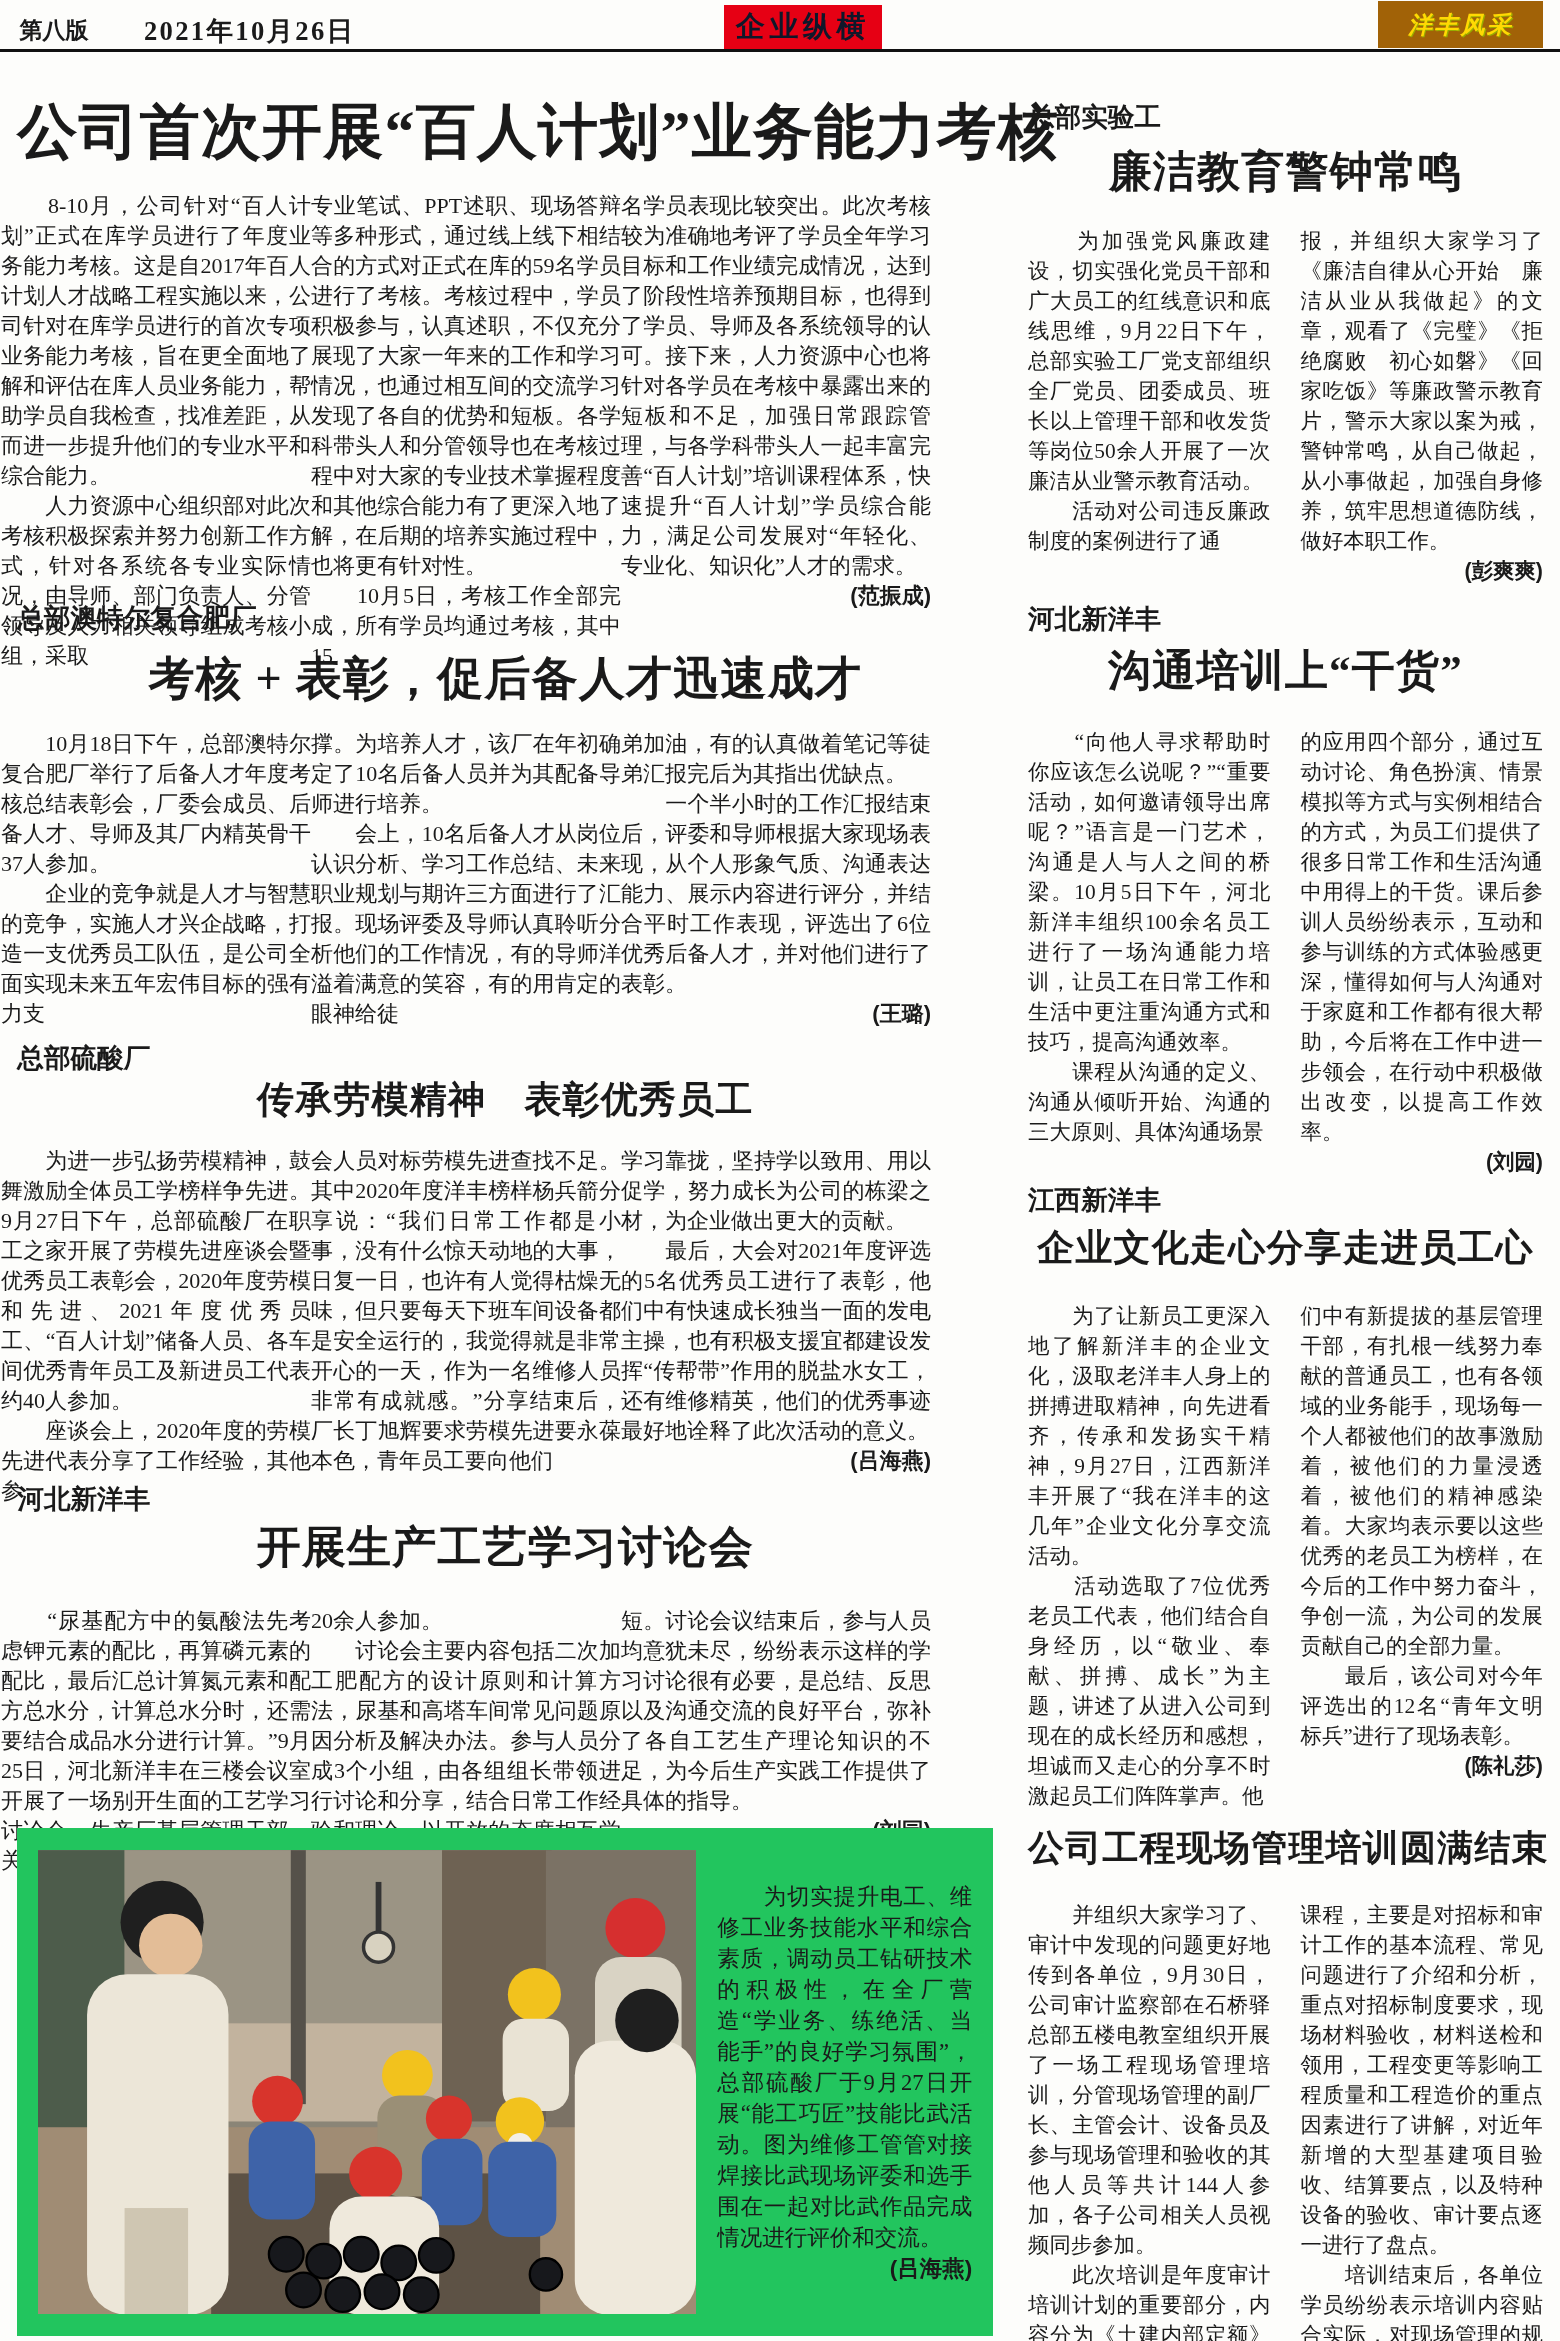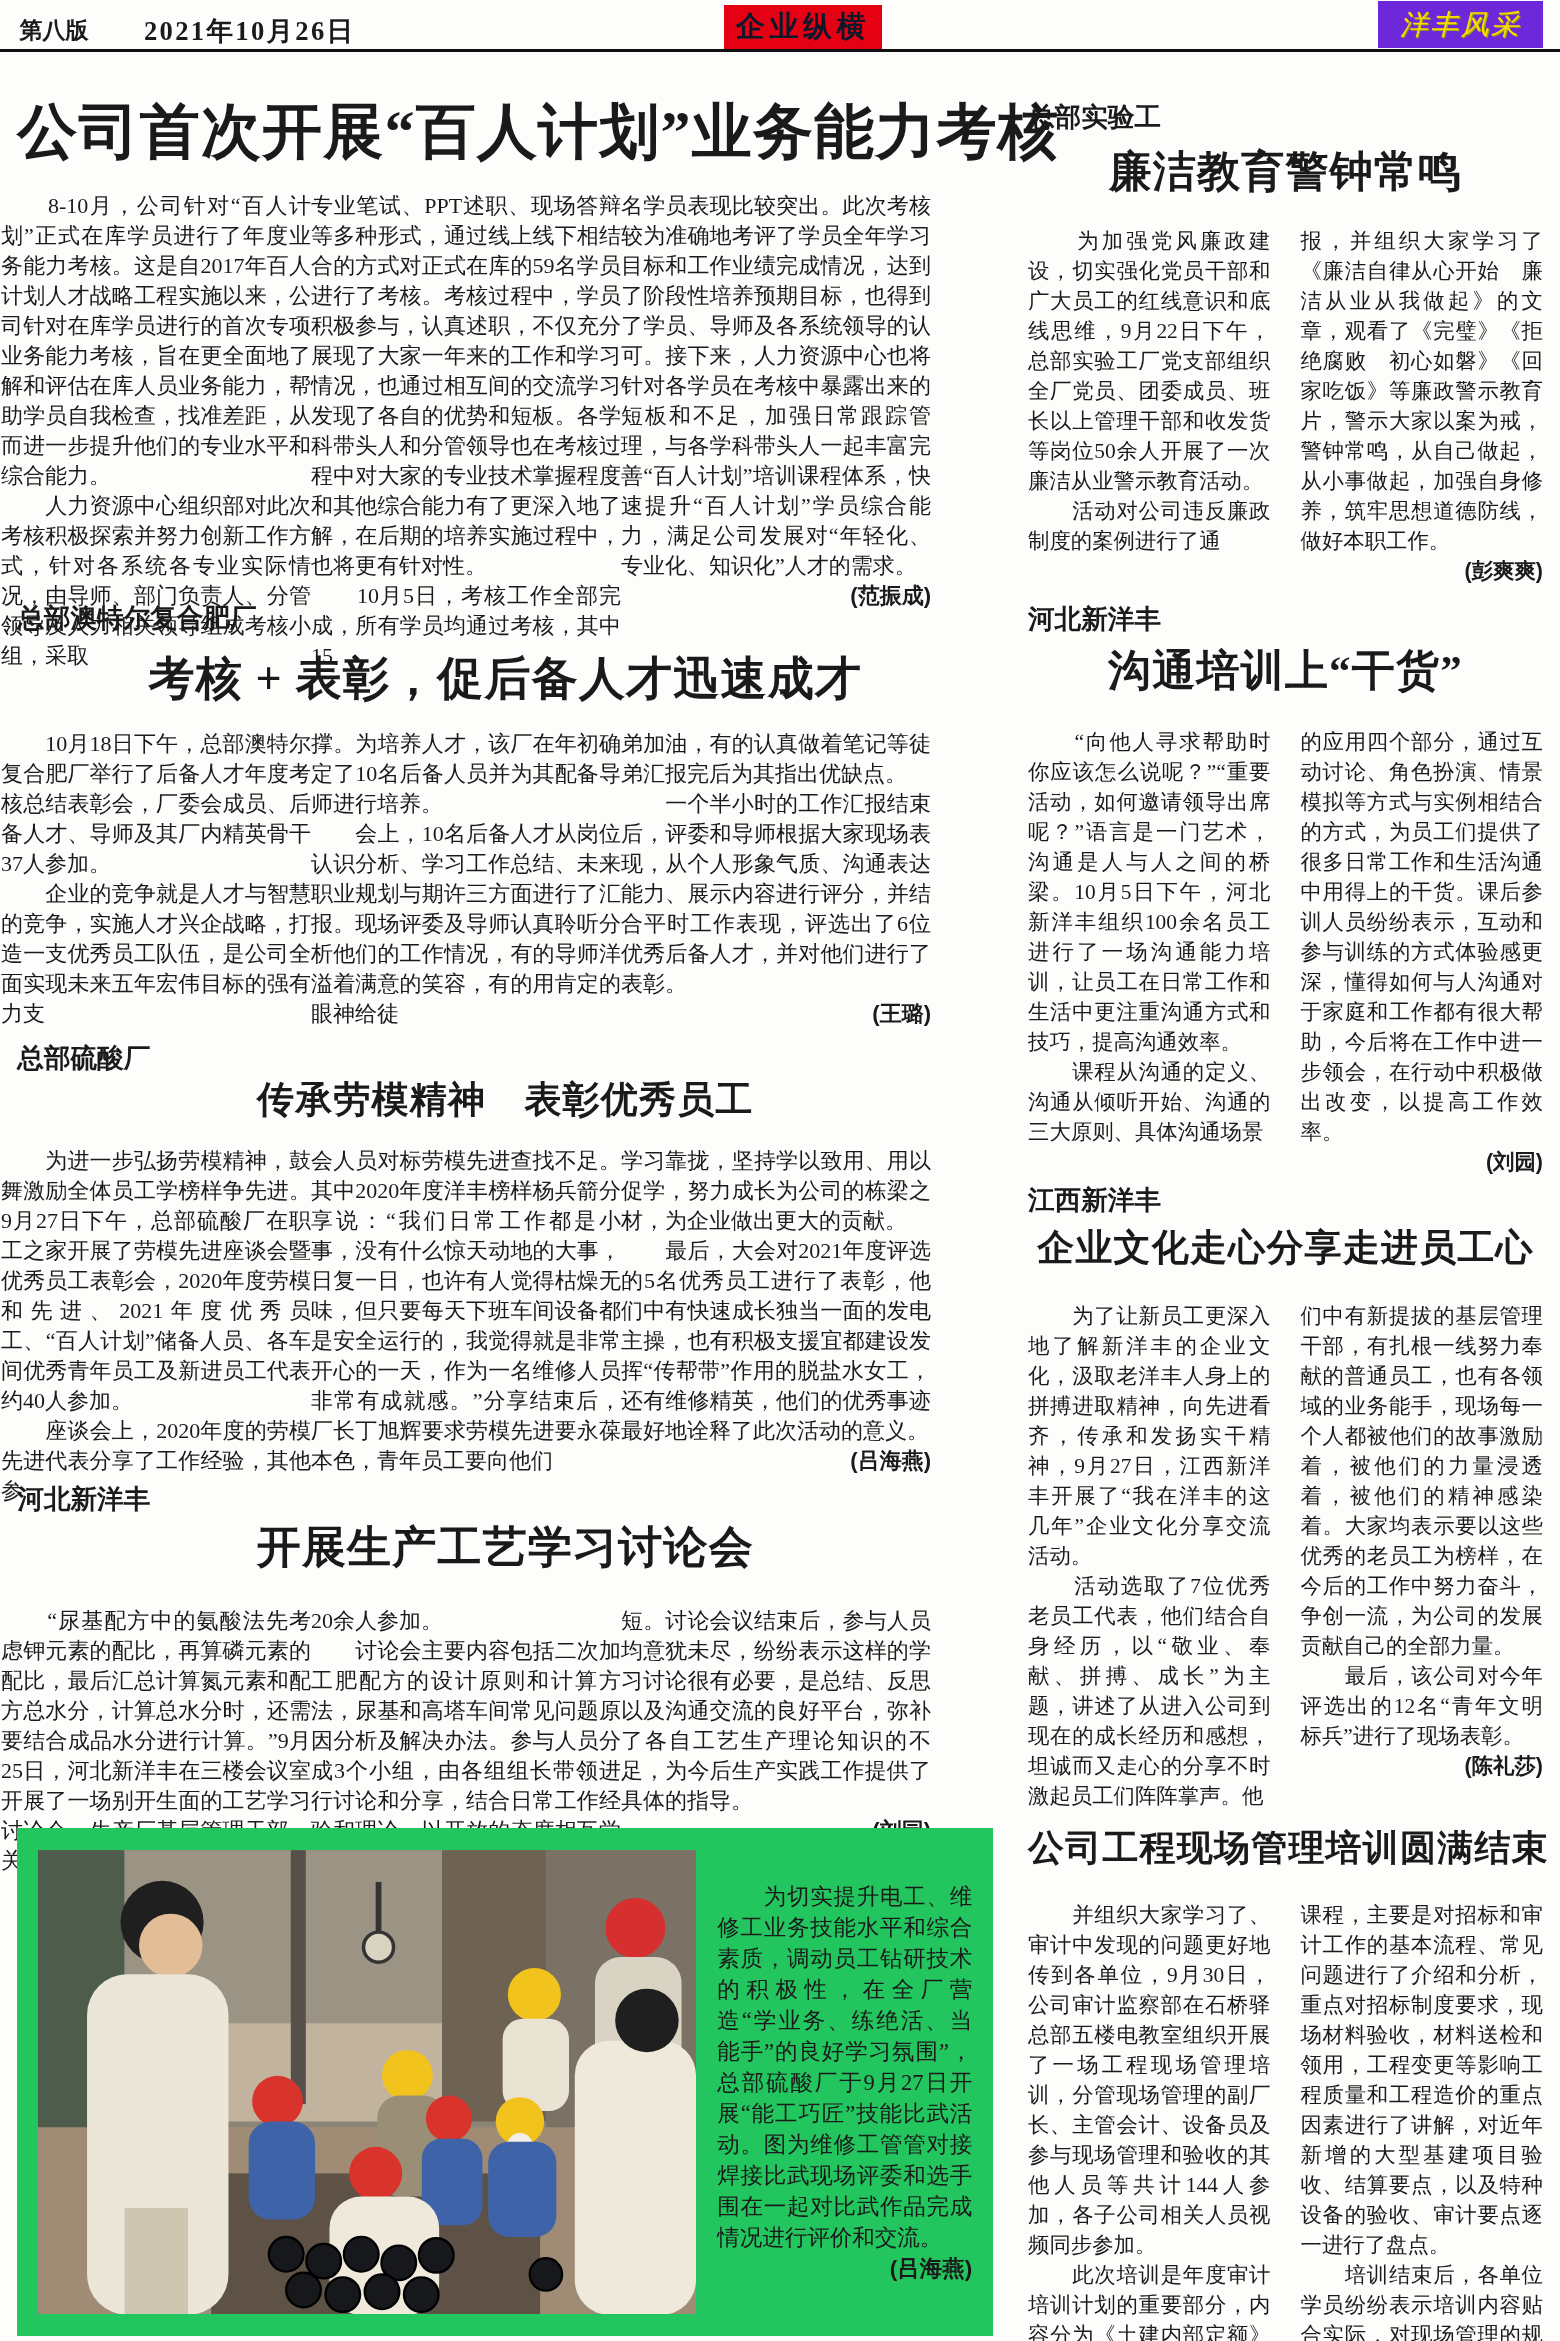--- a/index.html
+++ b/index.html
@@ -5,22 +5,22 @@
   html,body{margin:0;padding:0;background:#e8e8e8;}
   .page{position:relative;width:1561px;height:2342px;background:#fdfdfb;color:#1a1a1a;
         font-family:"Liberation Serif","DejaVu Serif",serif;overflow:hidden;}
   
   .edition{position:absolute;left:19.6px;top:15px;font-family:"Liberation Sans","DejaVu Sans",sans-serif;
            font-weight:bold;font-size:23px;}
   .pdate{position:absolute;left:144px;top:12.7px;font-weight:bold;font-size:26.6px;letter-spacing:2.3px;}
   .badge{position:absolute;left:724px;top:4.6px;width:158px;height:45px;background:#e60014;color:#0f172a;
          font-family:"Liberation Sans","DejaVu Sans",sans-serif;font-weight:bold;font-size:29px;
          display:flex;align-items:center;justify-content:center;letter-spacing:4.6px;}
-  .masthead{position:absolute;left:1378px;top:1.2px;width:165px;height:47px;background:#6d28d9;
-            color:#ffd903;font-weight:normal;font-style:italic;font-size:28px;
+  .masthead{position:absolute;left:1378px;top:1.2px;width:165px;height:47px;background:#a16207;
+            color:#ffd903;font-weight:bold;font-style:italic;font-size:24px;
             display:flex;align-items:center;justify-content:center;letter-spacing:2.3px;
             text-shadow:1.2px 1.2px 0 #97ac00;}
   .header-rule{position:absolute;left:0;top:49px;width:1561px;height:2.9px;background:#111;}
   
   .kicker{position:absolute;font-family:"Liberation Sans","DejaVu Sans",sans-serif;
           font-weight:bold;font-size:26.6px;}
   .title{position:absolute;font-weight:bold;text-align:center;letter-spacing:1.2px;white-space:nowrap;}
   .cols{position:absolute;display:flex;}
   .col{font-size:22px;line-height:30px;text-align:justify;white-space:pre-line;word-break:break-all;}
   .byline{display:block;text-align:right;font-family:"Liberation Sans","DejaVu Sans",sans-serif;

